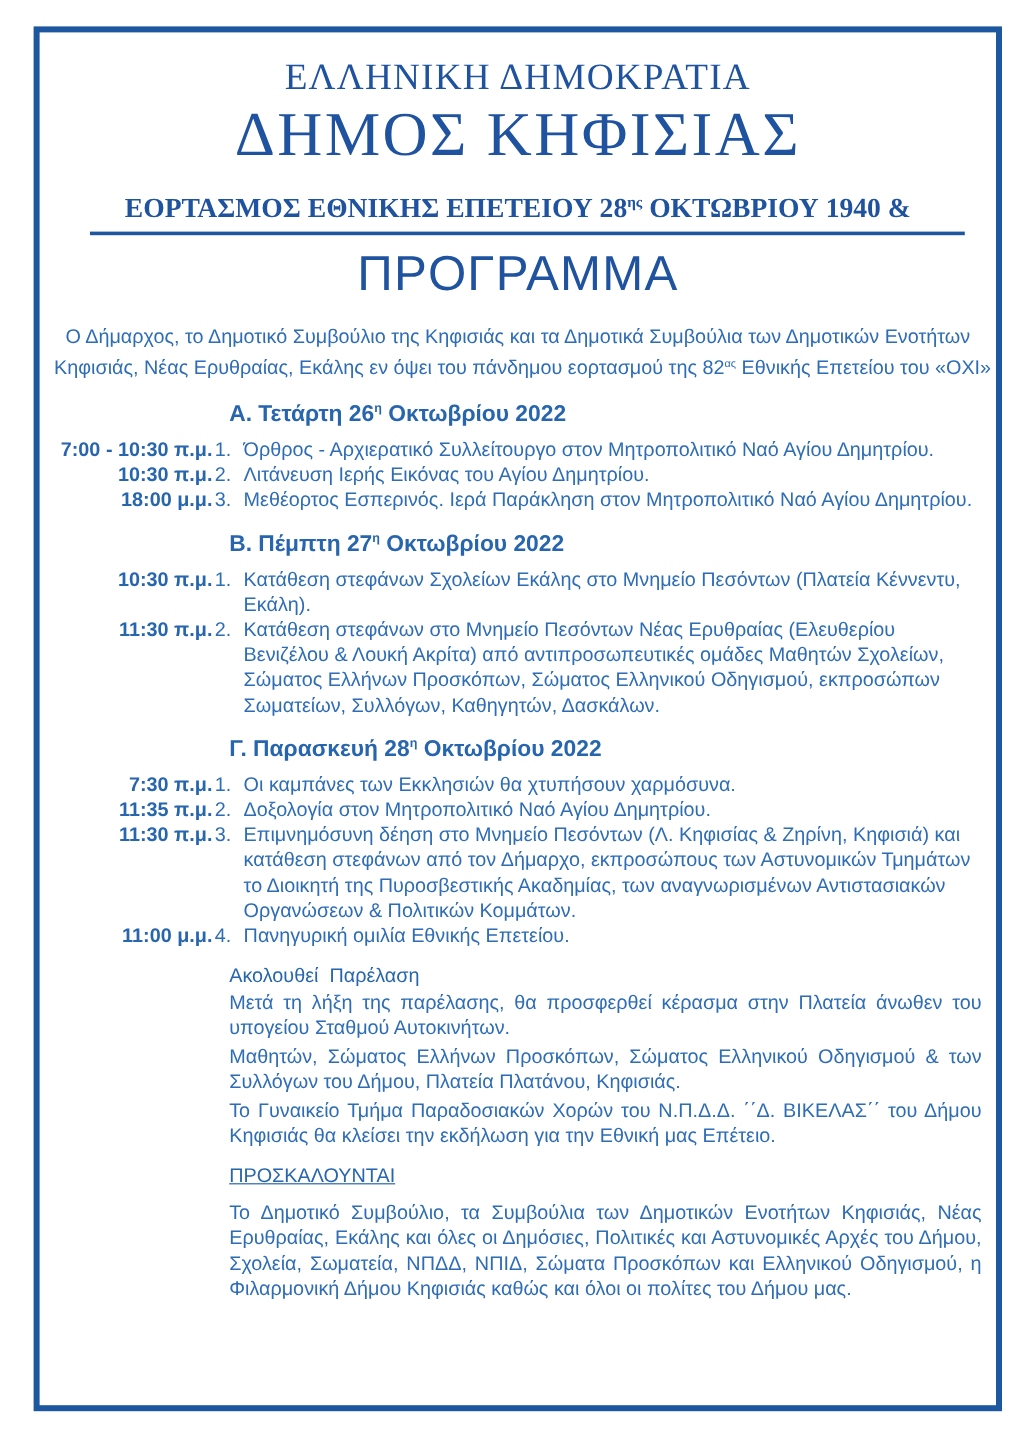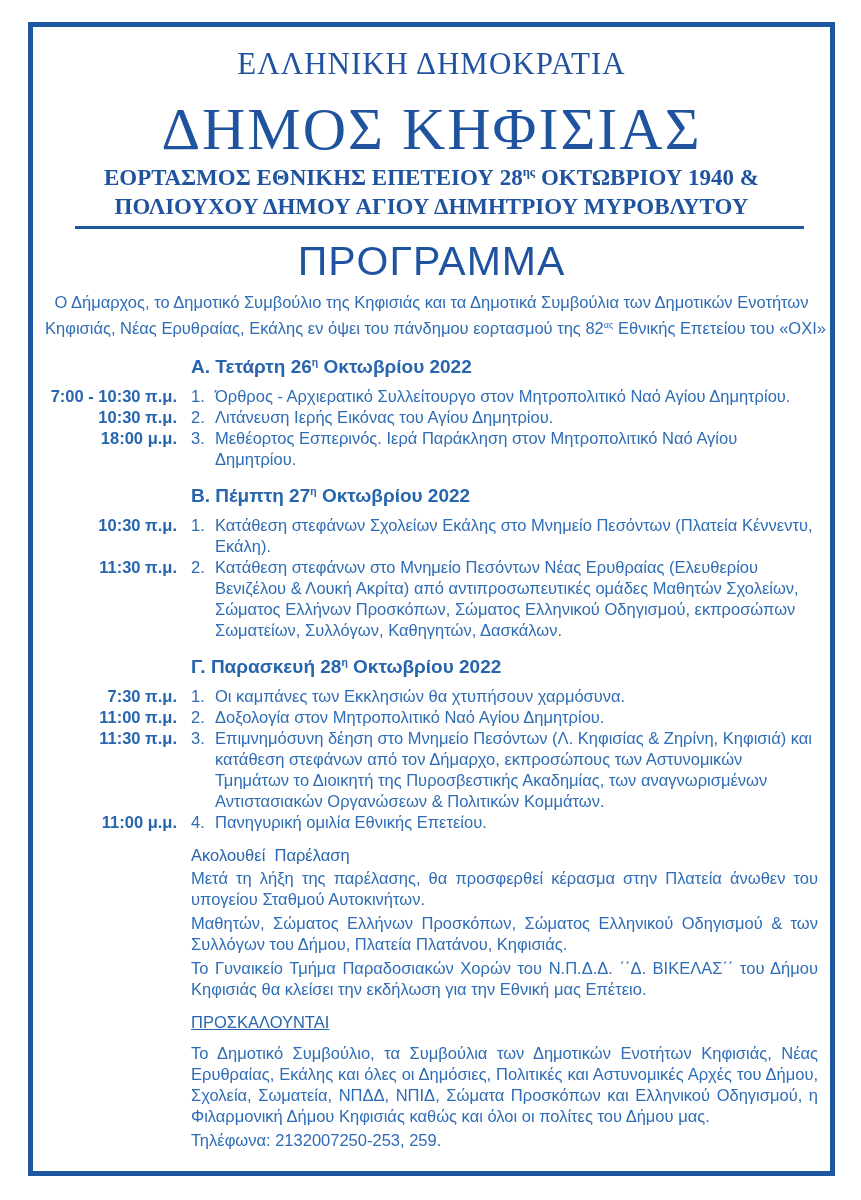--- a/index.html
+++ b/index.html
@@ -2,38 +2,38 @@
 <html style="--frame_border: #1c57a0; --serif_heading: #20539f; --body_text: #2e6db6; --bold_heading: #2766ae; --signature: #1e4f9c;"><head>
 <meta charset="utf-8">
 <style>
   html,body{margin:0;padding:0;}
   body{width:861px;height:1200px;background:#ffffff;font-family:"Liberation Sans",sans-serif;position:relative;}
   .frame{position:absolute;left:28px;top:22px;width:807px;height:1154px;box-sizing:border-box;
          border:5px solid var(--frame_border,#1c57a0);padding:18px 12px 0 12px;overflow:hidden;}
   
   .h-small{font-family:"Liberation Serif",serif;font-size:31px;line-height:38px;text-align:center;
            color:var(--serif_heading,#20539f);letter-spacing:1px;}
-  .h-large{font-family:"Liberation Serif",serif;font-size:60px;line-height:56px;text-align:center;
-           color:var(--serif_heading,#20539f);letter-spacing:2px;margin-top:18px;}
-  .subtitle{margin-top:6px;text-align:center;font-family:"Liberation Serif",serif;font-weight:bold;
+  .h-large{font-family:"Liberation Serif",serif;font-size:52px;line-height:56px;text-align:center;
+           color:var(--serif_heading,#20539f);letter-spacing:2px;margin-top:2px;}
+  .subtitle{margin-top:18px;text-align:center;font-family:"Liberation Serif",serif;font-weight:bold;
             font-size:23px;line-height:29px;color:var(--serif_heading,#20539f);}
   .sub-line{white-space:nowrap;}
   .rule{height:3px;background:var(--frame_border,#1c57a0);margin:5px 14px 0 30px;}
   .program{font-family:Liberation Sans, sans-serif;font-size:41px;line-height:48px;text-align:center;
            color:var(--serif_heading,#20539f);margin-top:8px;letter-spacing:1px;}
   
-  .intro{margin-top:4px;text-align:center;font-size:16.5px;line-height:26px;color:var(--body_text,#2e6db6);}
+  .intro{margin-top:16px;text-align:center;font-size:16.5px;line-height:26px;color:var(--body_text,#2e6db6);}
   .intro-line{white-space:nowrap;}
   sup{font-size:0.55em;vertical-align:super;line-height:0;}
   .decide{margin-top:6px;text-align:center;font-size:23px;line-height:30px;font-weight:bold;
           color:var(--bold_heading,#2766ae);letter-spacing:1px;}
   
   .section-h{margin:14px 0 7px 146px;font-size:19px;line-height:24px;font-weight:bold;
              color:var(--bold_heading,#2766ae);}
-  .row{display:grid;grid-template-columns:132px 1fr;column-gap:14px;color:var(--body_text,#2e6db6);
+  .row{display:grid;grid-template-columns:132px 1fr;column-gap:2px;color:var(--body_text,#2e6db6);
        font-size:16.5px;line-height:21px;}
   .time{text-align:right;font-weight:bold;white-space:nowrap;color:var(--bold_heading,#2766ae);}
   .itext{padding-left:24px;text-indent:-24px;}
   .num{display:inline-block;width:24px;text-indent:0;}
   
   .block{margin:12px 0 0 146px;color:var(--body_text,#2e6db6);font-size:16.5px;line-height:21px;}
   .block p{margin:0 0 3px 0;text-align:justify;}
   .block-h{font-weight:normal;white-space:pre-wrap;margin-bottom:2px;color:var(--bold_heading,#2766ae);}
   .block-h.u{text-decoration:underline;margin-bottom:10px;}
   .phones{text-align:left !important;}
@@ -42,21 +42,20 @@
 <body>
 
 <div class="page">
   <div class="frame">
 
     <div class="h-small">ΕΛΛΗΝΙΚΗ ΔΗΜΟΚΡΑΤΙΑ</div>
     <div class="h-large">ΔΗΜΟΣ ΚΗΦΙΣΙΑΣ</div>
 
     <div class="subtitle">
       <div class="sub-line"><span>ΕΟΡΤΑΣΜΟΣ ΕΘΝΙΚΗΣ ΕΠΕΤΕΙΟΥ 28</span><sup>ης</sup><span> ΟΚΤΩΒΡΙΟΥ 1940 &amp;</span></div>
-      <div class="sub-line">ΠΟΛΙΟΥΧΟΥ ΔΗΜΟΥ ΑΓΙΟΥ ΔΗΜΗΤΡΙΟΥ ΜΥΡΟΒΛΥΤΟΥ</div>
     </div>
 
     <div class="rule"></div>
 
     <div class="program">ΠΡΟΓΡΑΜΜΑ</div>
 
     <div class="intro">
       <div class="intro-line">Ο Δήμαρχος, το Δημοτικό Συμβούλιο της Κηφισιάς και τα Δημοτικά Συμβούλια των Δημοτικών Ενοτήτων</div>
       <div class="intro-line"><span>Κηφισιάς, Νέας Ερυθραίας, Εκάλης εν όψει του πάνδημου εορτασμού της 82</span><sup>ας</sup><span> Εθνικής Επετείου του «ΟΧΙ»</span></div>
     </div>
@@ -85,21 +84,21 @@
         <div class="time">11:30 π.μ.</div>
         <div class="itext"><span class="num">2.</span><span>Κατάθεση στεφάνων στο Μνημείο Πεσόντων Νέας Ερυθραίας (Ελευθερίου Βενιζέλου &amp; Λουκή Ακρίτα) από αντιπροσωπευτικές ομάδες Μαθητών Σχολείων, Σώματος Ελλήνων Προσκόπων, Σώματος Ελληνικού Οδηγισμού, εκπροσώπων Σωματείων, Συλλόγων, Καθηγητών, Δασκάλων.</span></div>
       </div>
 
     <div class="section-h"><span>Γ. Παρασκευή 28</span><sup>η</sup><span> Οκτωβρίου 2022</span></div>
     <div class="row">
         <div class="time">7:30 π.μ.</div>
         <div class="itext"><span class="num">1.</span><span>Οι καμπάνες των Εκκλησιών θα χτυπήσουν χαρμόσυνα.</span></div>
       </div>
     <div class="row">
-        <div class="time">11:00 π.μ.</div>
+        <div class="time">11:35 π.μ.</div>
         <div class="itext"><span class="num">2.</span><span>Δοξολογία στον Μητροπολιτικό Ναό Αγίου Δημητρίου.</span></div>
       </div>
     <div class="row">
         <div class="time">11:30 π.μ.</div>
         <div class="itext"><span class="num">3.</span><span>Επιμνημόσυνη δέηση στο Μνημείο Πεσόντων (Λ. Κηφισίας &amp; Ζηρίνη, Κηφισιά) και κατάθεση στεφάνων από τον Δήμαρχο, εκπροσώπους των Αστυνομικών Τμημάτων το Διοικητή της Πυροσβεστικής Ακαδημίας, των αναγνωρισμένων Αντιστασιακών Οργανώσεων &amp; Πολιτικών Κομμάτων.</span></div>
       </div>
     <div class="row">
         <div class="time">11:00 μ.μ.</div>
         <div class="itext"><span class="num">4.</span><span>Πανηγυρική ομιλία Εθνικής Επετείου.</span></div>
       </div>
@@ -107,17 +106,16 @@
     <div class="block">
       <div class="block-h">Ακολουθεί  Παρέλαση</div>
       <p>Μετά τη λήξη της παρέλασης, θα προσφερθεί κέρασμα στην Πλατεία άνωθεν του υπογείου Σταθμού Αυτοκινήτων.</p>
       <p>Μαθητών, Σώματος Ελλήνων Προσκόπων, Σώματος Ελληνικού Οδηγισμού &amp; των Συλλόγων του Δήμου, Πλατεία Πλατάνου, Κηφισιάς.</p>
       <p>Το Γυναικείο Τμήμα Παραδοσιακών Χορών του Ν.Π.Δ.Δ. ΄΄Δ. ΒΙΚΕΛΑΣ΄΄ του Δήμου Κηφισιάς θα κλείσει την εκδήλωση για την Εθνική μας Επέτειο.</p>
     </div>
 
     <div class="block">
       <div class="block-h u">ΠΡΟΣΚΑΛΟΥΝΤΑΙ</div>
       <p>Το Δημοτικό Συμβούλιο, τα Συμβούλια των Δημοτικών Ενοτήτων Κηφισιάς, Νέας Ερυθραίας, Εκάλης και όλες οι Δημόσιες, Πολιτικές και Αστυνομικές Αρχές του Δήμου, Σχολεία, Σωματεία, ΝΠΔΔ, ΝΠΙΔ, Σώματα  Προσκόπων και Ελληνικού Οδηγισμού, η Φιλαρμονική Δήμου Κηφισιάς καθώς και όλοι οι πολίτες του Δήμου μας.</p>
-      <p class="phones">Τηλέφωνα: 2132007250-253, 259.</p>
     </div>
 
   </div>
 </div>
 
 </body></html>

